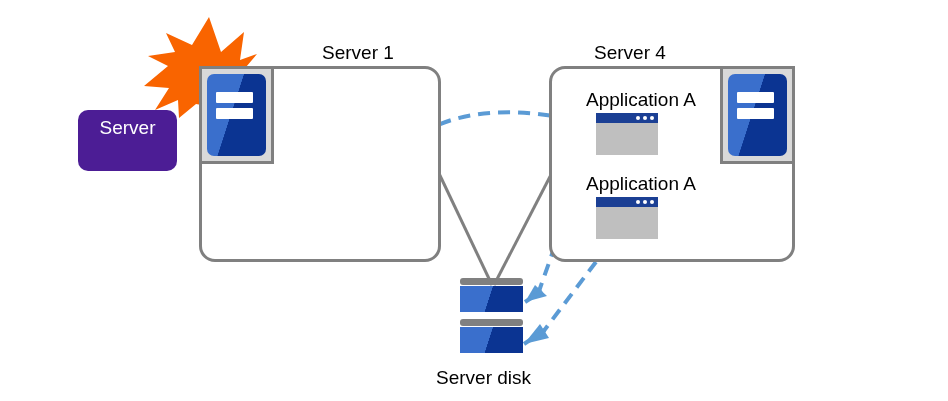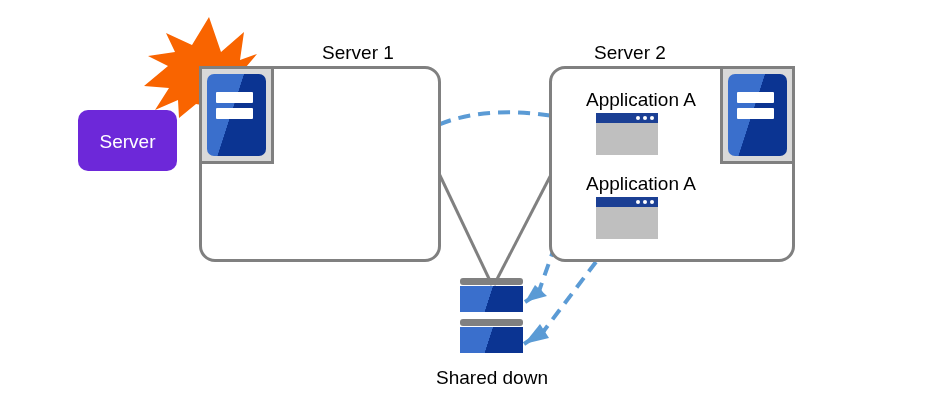--- a/index.html
+++ b/index.html
@@ -131,27 +131,27 @@
   }
   #disk-unit-top { top: 0; }
   #disk-unit-bottom { top: 41px; }
 
   #server-down-badge {
     position: absolute;
     left: 62px;
     top: 110px;
     width: 99px;
     height: 61px;
-    background: #6d28d9;
+    background: #4c1d95;
     border-radius: 10px;
     color: #ffffff;
     font-size: 19px;
     line-height: 25px;
     text-align: center;
-    padding-top: 19px;
+    padding-top: 5px;
     box-sizing: border-box;
     font-family: "Liberation Sans", sans-serif;
   }
 </style>
 </head>
 <body>
 
 <div id="canvas">
 
   <svg id="svg-layer" viewBox="0 0 948 401" xmlns="http://www.w3.org/2000/svg">
@@ -195,21 +195,21 @@
   </div>
   <div id="label-server1" class="lbl">Server 1</div>
 
   <div id="server2-box" class="server-box"></div>
   <div id="server2-icon" class="server-icon">
     <div class="chassis">
       <div class="bar b1"></div>
       <div class="bar b2"></div>
     </div>
   </div>
-  <div id="label-server2" class="lbl">Server 2</div>
+  <div id="label-server2" class="lbl">Server 4</div>
 
   <div id="label-appA-1" class="lbl">Application A</div>
   <div id="app-win-1" class="app-win">
     <div class="titlebar">
       <span class="dot d1"></span>
       <span class="dot d2"></span>
       <span class="dot d3"></span>
     </div>
   </div>
 
@@ -226,19 +226,19 @@
   <div id="shared-disk">
     <div id="disk-unit-top" class="disk-unit">
       <div class="cap"></div>
       <div class="body"></div>
     </div>
     <div id="disk-unit-bottom" class="disk-unit">
       <div class="cap"></div>
       <div class="body"></div>
     </div>
   </div>
-  <div id="label-shareddisk" class="lbl">Shared down</div>
+  <div id="label-shareddisk" class="lbl">Server disk</div>
 
   <div id="server-down-badge">
     <div>Server</div>
   </div>
 
 </div>
 
 </body></html>

